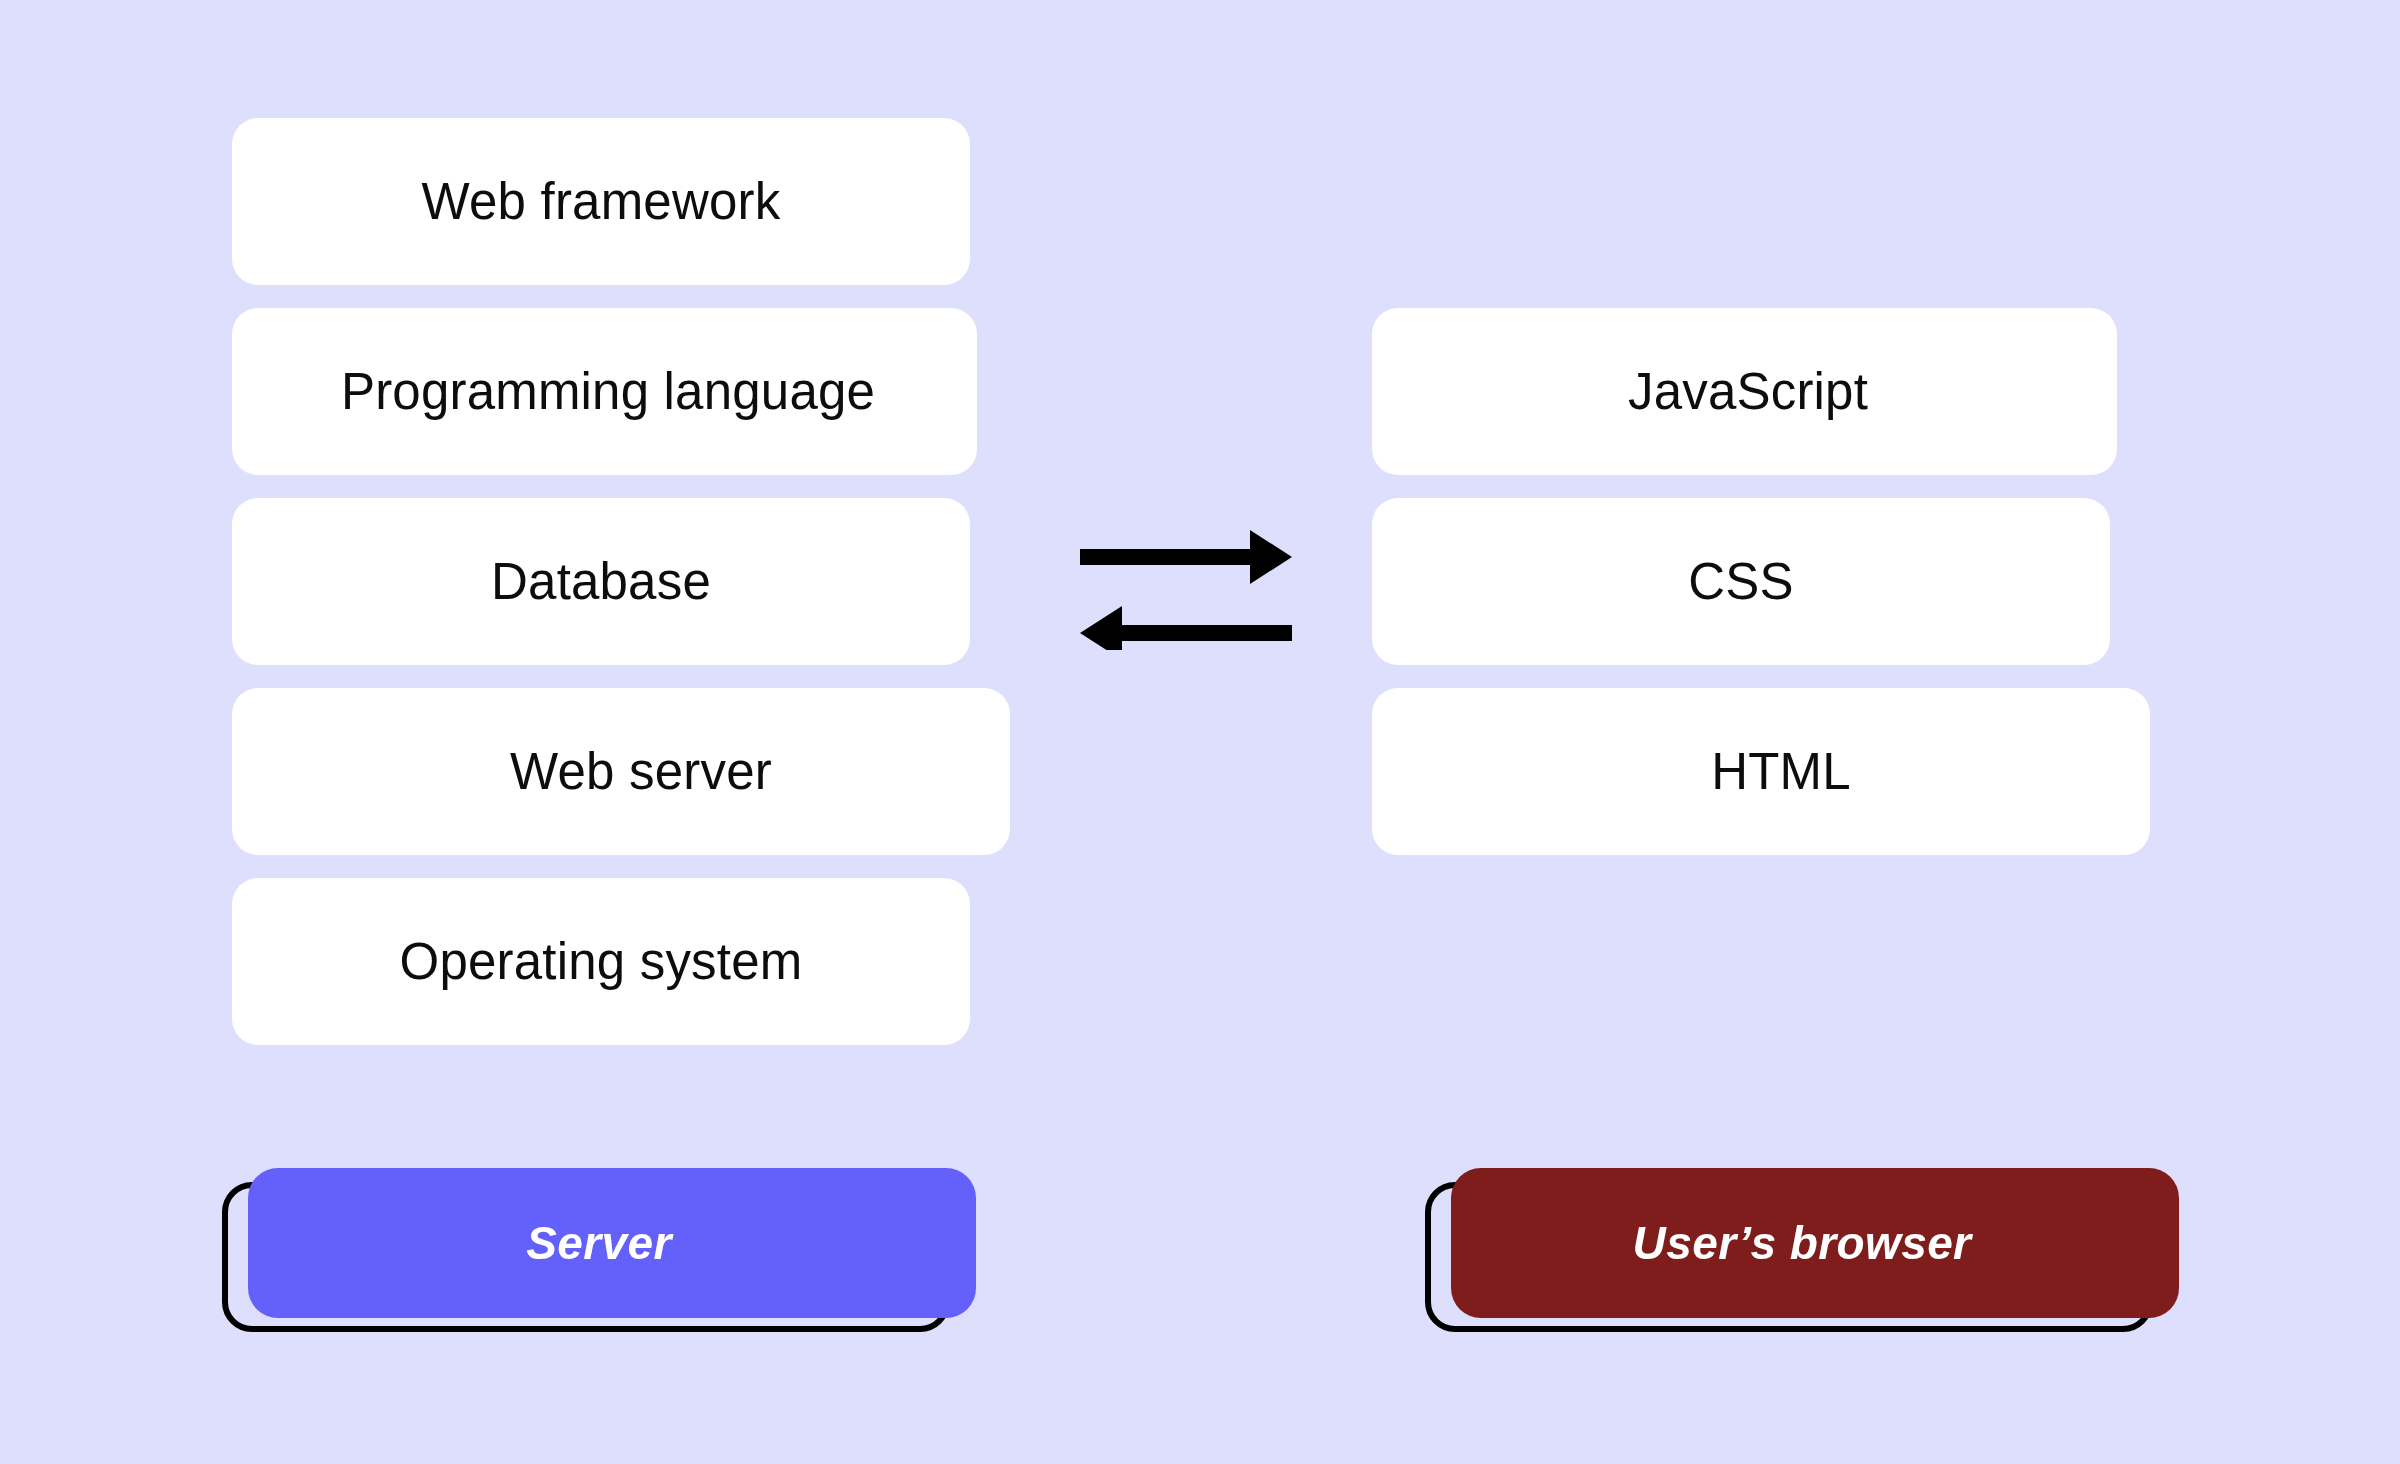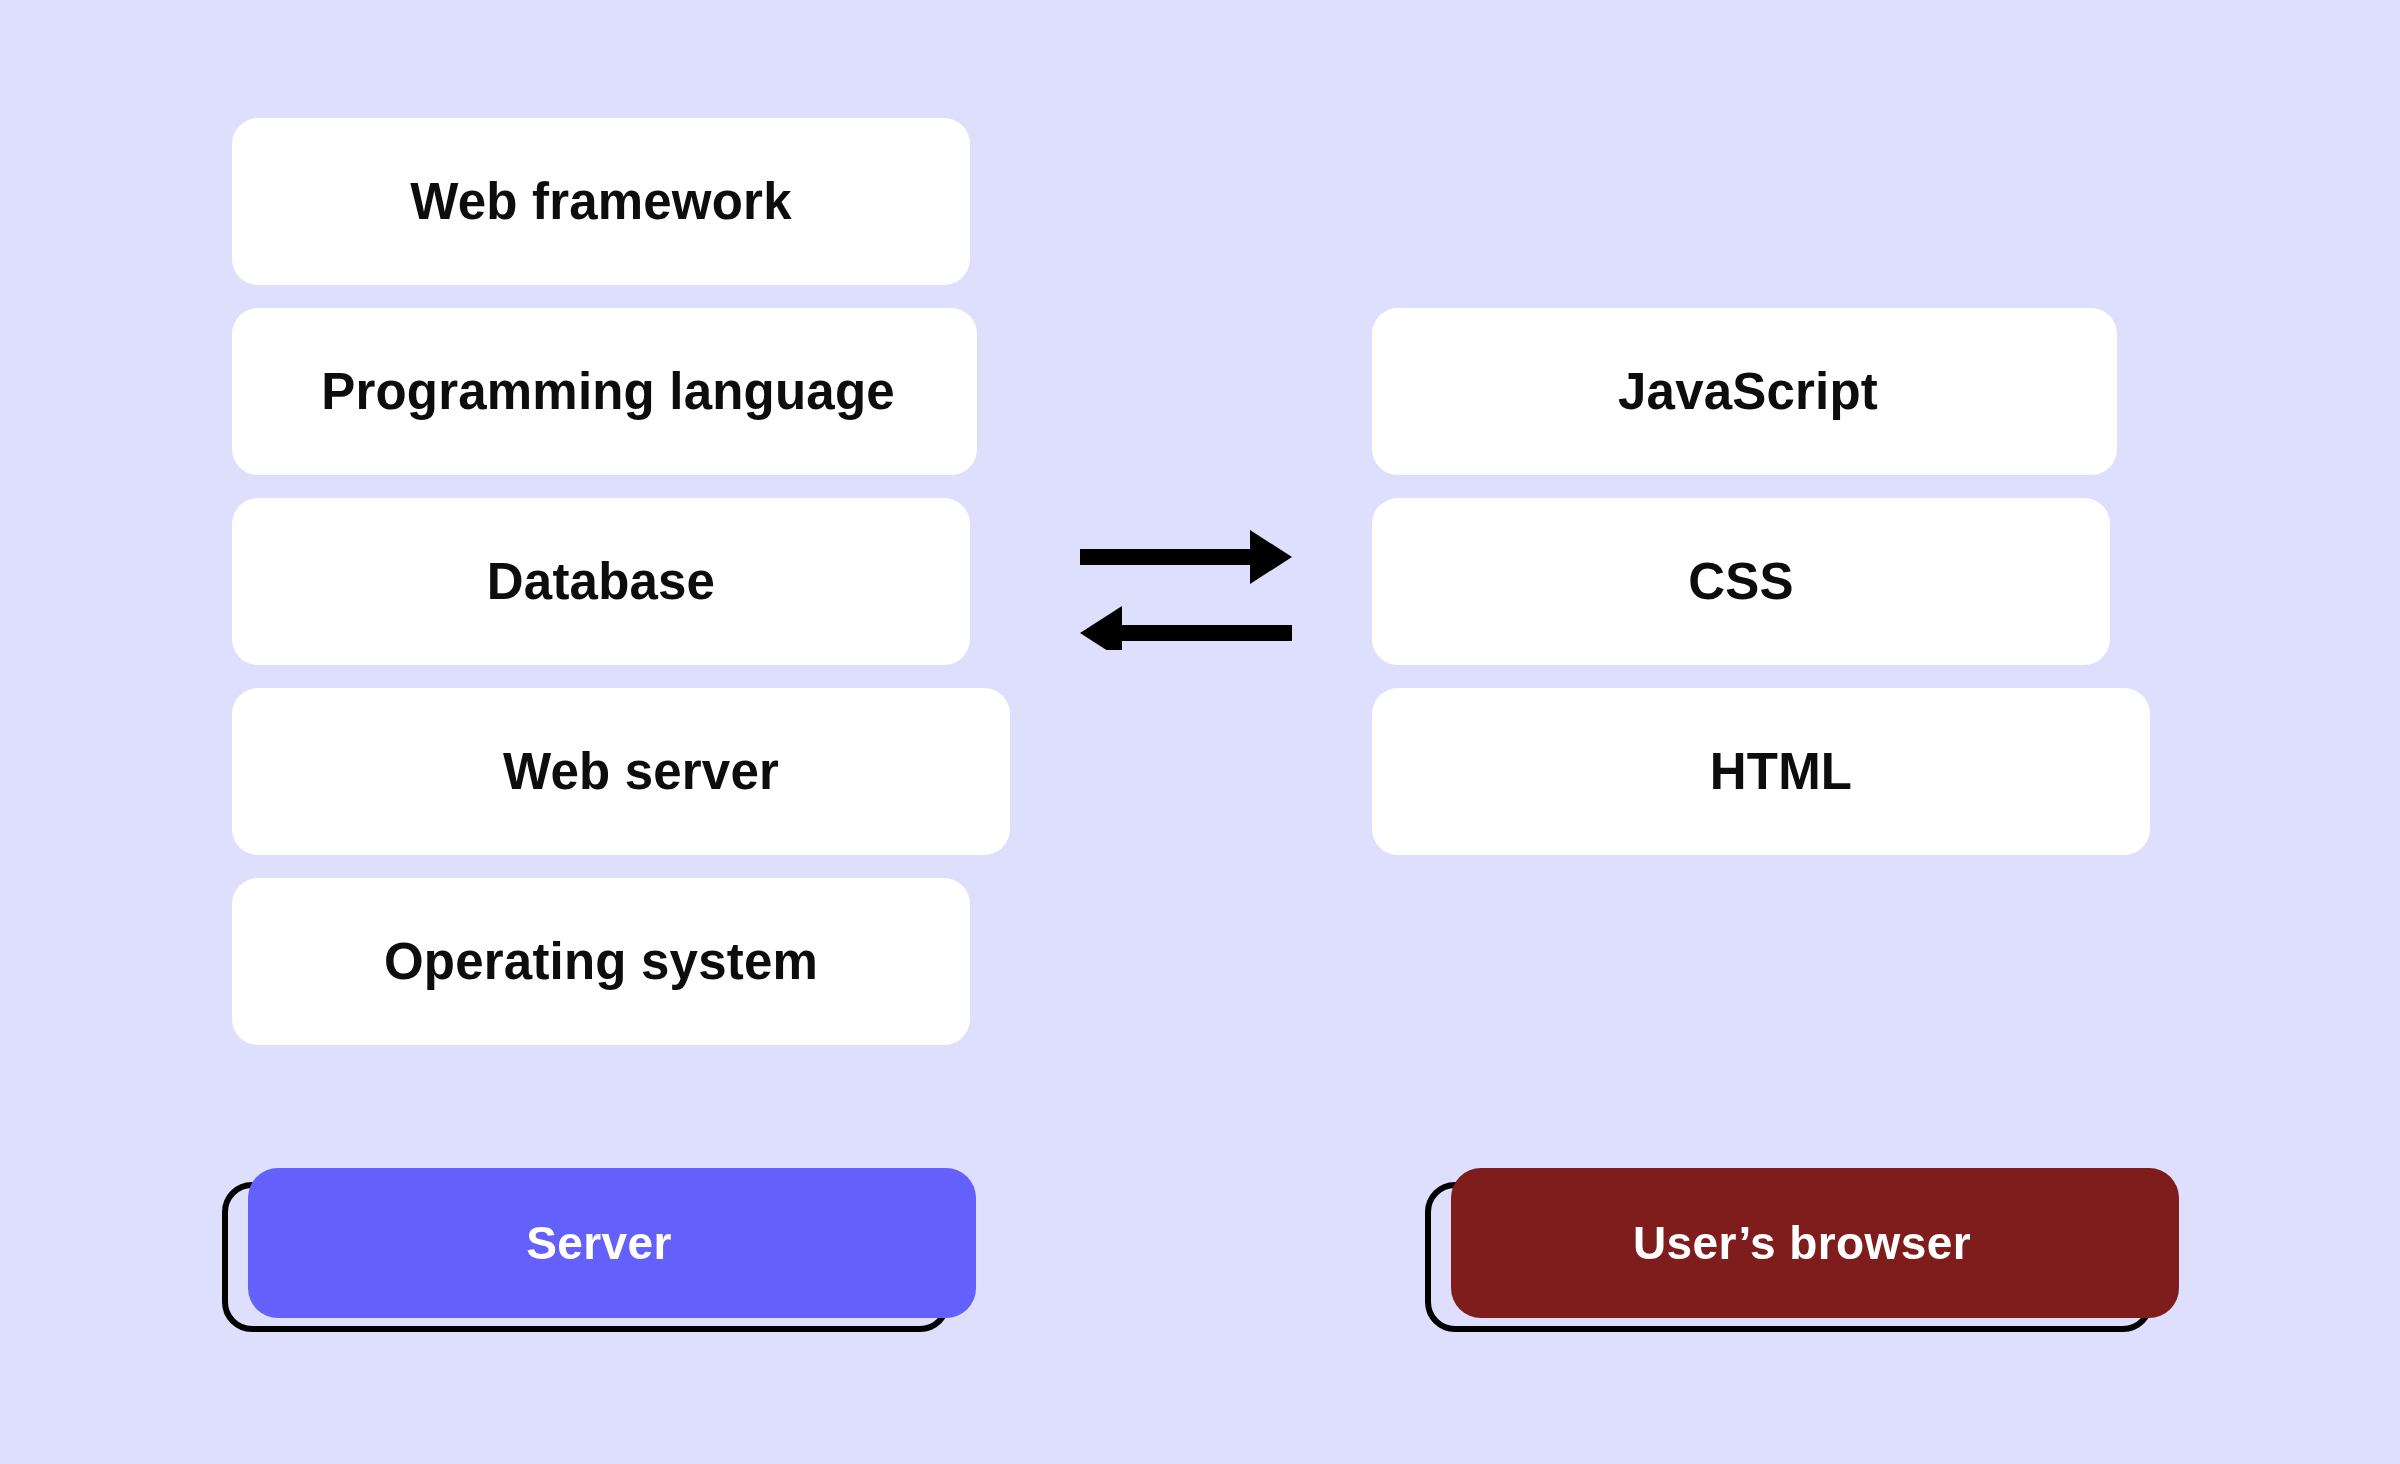--- a/index.html
+++ b/index.html
@@ -27,21 +27,21 @@
     width: 738px;
     height: 167px;
     background: #ffffff;
     border-radius: 26px;
     display: flex;
     align-items: center;
     justify-content: center;
   }
   .stack-box .stack-label {
     font-size: 51px;
-    font-weight: 700;
+    font-weight: 400;
     color: #0d0d0d;
     letter-spacing: 0.2px;
     line-height: 1;
     white-space: nowrap;
   }
 
   .col-left  { left: 232px; }
   .col-right { left: 1372px; }
 
   .row-1 { top: 118px; }
@@ -81,20 +81,21 @@
     position: absolute;
     left: 26px;
     top: 0px;
     width: 728px;
     height: 150px;
     border-radius: 30px;
     box-sizing: border-box;
     display: flex;
     align-items: center;
     justify-content: center;
+    font-style: italic;
   }
   .pill-label {
     font-size: 46px;
     font-weight: 700;
     color: #ffffff;
     letter-spacing: 0.4px;
     line-height: 1;
     white-space: nowrap;
     position: relative;
     left: -13px;

